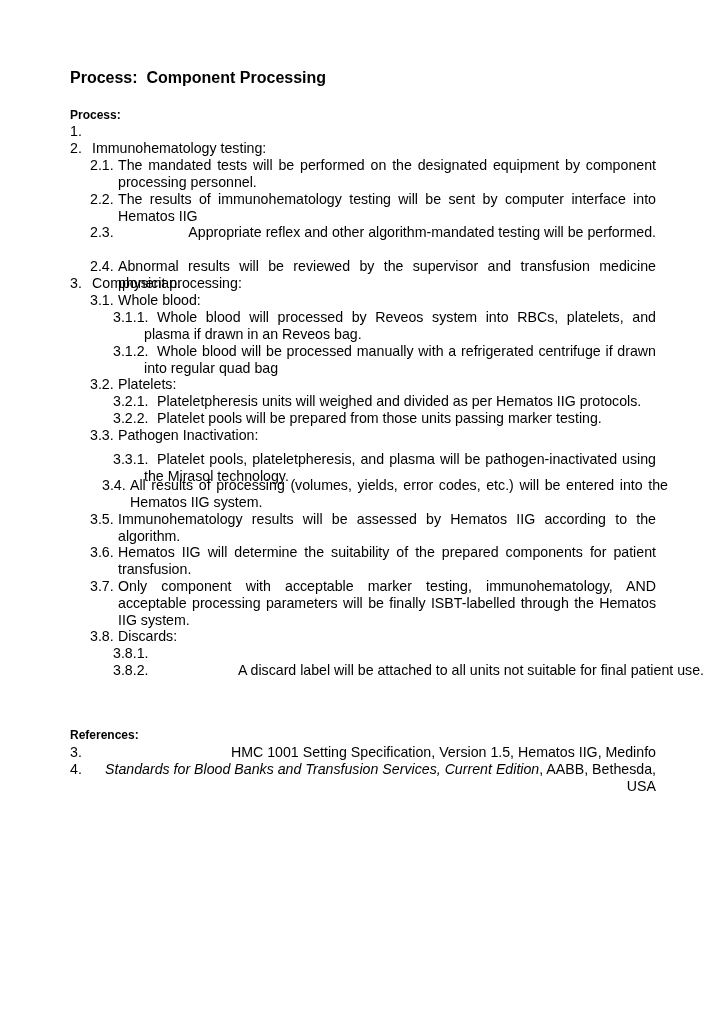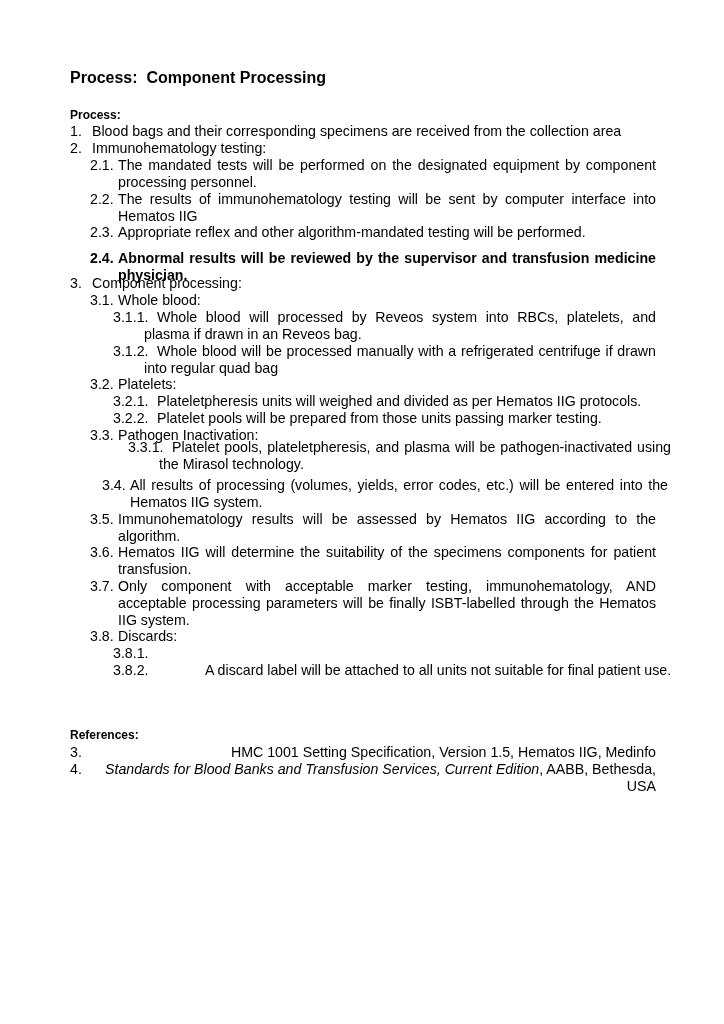--- a/index.html
+++ b/index.html
@@ -34,44 +34,43 @@
 
 <div class="page">
   <div class="title">Process:  Component Processing</div>
 
   <div class="section-head" style="top:108px;">Process:</div>
 
   <div class="list">
 
     <div class="item l1" style="top:123px;">
       <span class="num">1.</span>
-      <div class="txt" style="text-align:left">Blood bags and their corresponding specimens are received from the collection area</div>
     </div>
 
     <div class="item l1" style="top:140px;">
       <span class="num">2.</span>
       <div class="txt" style="text-align:left">Immunohematology testing:</div>
     </div>
 
     <div class="item l2" style="top:157px;">
       <span class="num">2.1.</span>
       <div class="txt">The mandated tests will be performed on the designated equipment by component processing personnel.</div>
     </div>
 
     <div class="item l2" style="top:191px;">
       <span class="num">2.2.</span>
       <div class="txt">The results of immunohematology testing will be sent by computer interface into Hematos IIG</div>
     </div>
 
     <div class="item l2" style="top:224px;">
       <span class="num">2.3.</span>
-      <div class="txt" style="text-align:left">Appropriate reflex and other algorithm-mandated testing will be performed.</div>
+      <div class="txt" style="text-align:right">Appropriate reflex and other algorithm-mandated testing will be performed.</div>
     </div>
 
-    <div class="item l2" style="top:250px;font-weight:bold;">
+    <div class="item l2" style="top:258px;">
       <span class="num">2.4.</span>
       <div class="txt">Abnormal results will be reviewed by the supervisor and transfusion medicine physician.</div>
     </div>
 
     <div class="item l1" style="top:275px;">
       <span class="num">3.</span>
       <div class="txt" style="text-align:left">Component processing:</div>
     </div>
 
     <div class="item l2" style="top:292px;">
@@ -102,57 +101,57 @@
     <div class="item l3" style="top:410px;">
       <span class="num">3.2.2.</span>
       <div class="txt" style="text-align:left">Platelet pools will be prepared from those units passing marker testing.</div>
     </div>
 
     <div class="item l2" style="top:427px;">
       <span class="num">3.3.</span>
       <div class="txt" style="text-align:left">Pathogen Inactivation:</div>
     </div>
 
-    <div class="item l3" style="top:439px;margin-left:15px;">
+    <div class="item l3" style="top:451px;">
       <span class="num">3.3.1.</span>
       <div class="txt">Platelet pools, plateletpheresis, and plasma will be pathogen-inactivated using the Mirasol technology.</div>
     </div>
 
     <div class="item l2" style="top:477px;margin-left:12px;">
       <span class="num">3.4.</span>
       <div class="txt">All results of processing (volumes, yields, error codes, etc.) will be entered into the Hematos IIG system.</div>
     </div>
 
     <div class="item l2" style="top:511px;">
       <span class="num">3.5.</span>
       <div class="txt">Immunohematology results will be assessed by Hematos IIG according to the algorithm.</div>
     </div>
 
     <div class="item l2" style="top:544px;">
       <span class="num">3.6.</span>
-      <div class="txt">Hematos IIG will determine the suitability of the specimens components for patient transfusion.</div>
+      <div class="txt">Hematos IIG will determine the suitability of the prepared components for patient transfusion.</div>
     </div>
 
     <div class="item l2" style="top:578px;">
       <span class="num">3.7.</span>
       <div class="txt">Only component with acceptable marker testing, immunohematology, AND acceptable processing parameters will be finally ISBT-labelled through the Hematos IIG system.</div>
     </div>
 
     <div class="item l2" style="top:628px;">
       <span class="num">3.8.</span>
       <div class="txt" style="text-align:left">Discards:</div>
     </div>
 
     <div class="item l3" style="top:645px;">
       <span class="num">3.8.1.</span>
     </div>
 
     <div class="item l3" style="top:662px;padding-left:48px;">
       <span class="num">3.8.2.</span>
-      <div class="txt" style="text-align:left">A discard label will be attached to all units not suitable for final patient use.</div>
+      <div class="txt" style="text-align:right">A discard label will be attached to all units not suitable for final patient use.</div>
     </div>
   </div>
 
   <div class="section-head" style="top:728px;">References:</div>
 
   <div class="list">
     <div class="item l1 ref" style="top:744px;">
       <span class="num">3.</span>
       <div class="txt">HMC 1001 Setting Specification, Version 1.5, Hematos IIG, Medinfo</div>
     </div>

